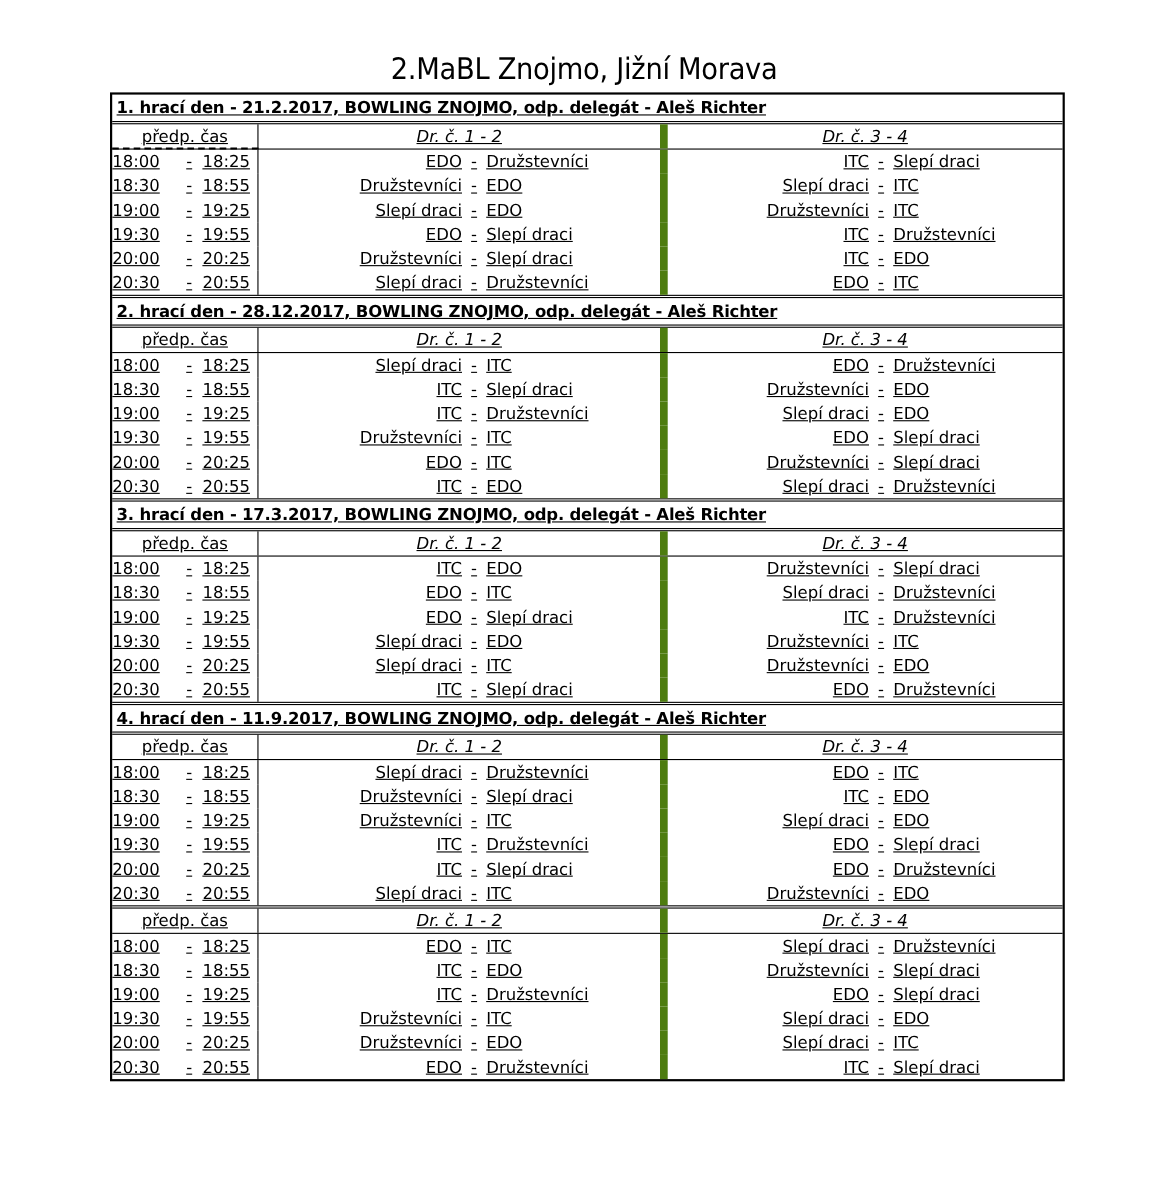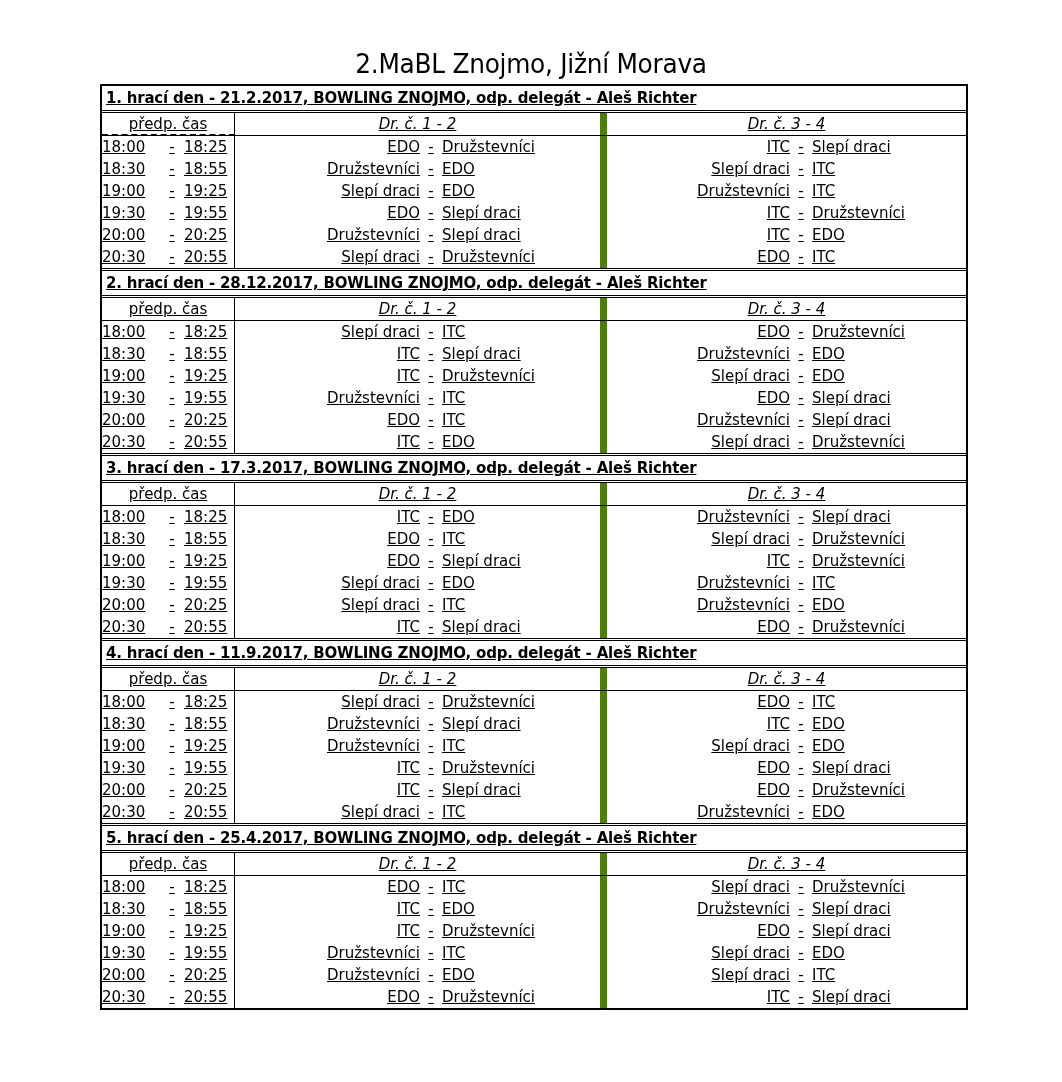--- a/index.html
+++ b/index.html
@@ -466,21 +466,20 @@
           <span class="away">ITC</span>
         </div>
         <div class="cell c-d2">
           <span class="home">Družstevníci</span>
           <span class="sep">-</span>
           <span class="away">EDO</span>
         </div>
       </div>
     </div>
     <div class="block">
-      <div class="day-head">5. hrací den - 25.4.2017, BOWLING ZNOJMO, odp. delegát - Aleš Richter</div>
       <div class="row colhead">
         <div class="cell c-time">předp. čas</div>
         <div class="cell c-d1">Dr. č. 1 - 2</div>
         <div class="cell c-d2">Dr. č. 3 - 4</div>
       </div>
       <div class="row">
         <div class="cell c-time">
           <span class="t-from">18:00</span>
           <span class="t-dash">-</span>
           <span class="t-to">18:25</span>

